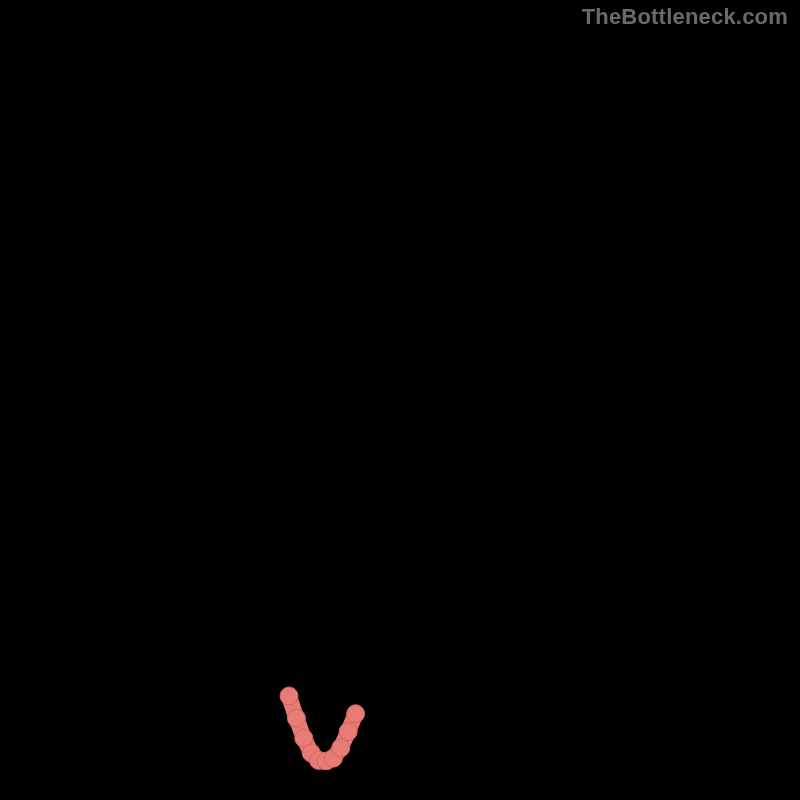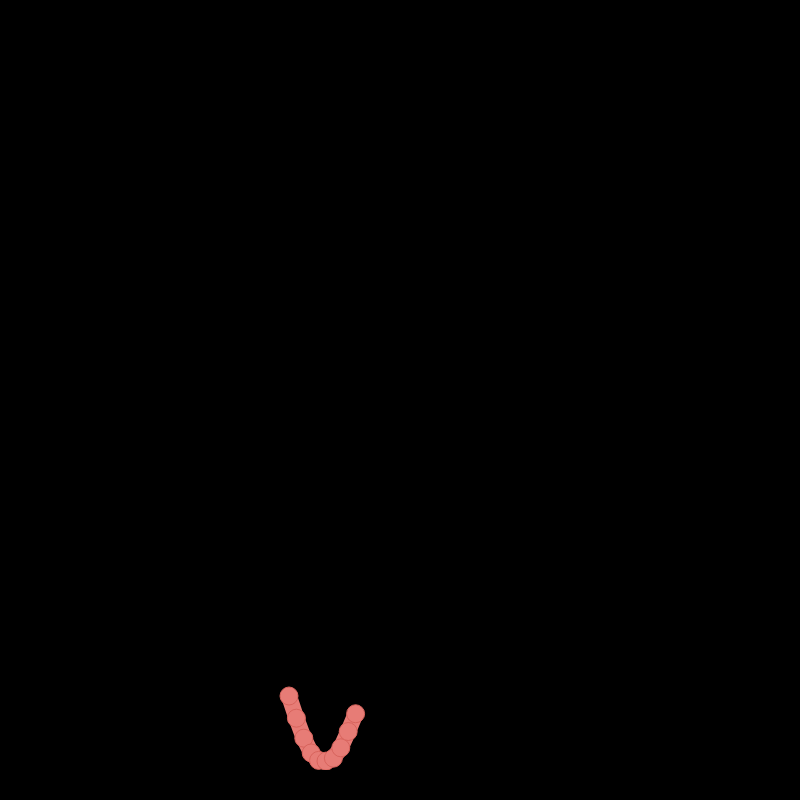--- a/index.html
+++ b/index.html
@@ -77,13 +77,14 @@
           <circle cx="281.20" cy="722.98" r="9" class="marker"></circle>
           <circle cx="288.60" cy="730.38" r="9" class="marker"></circle>
           <circle cx="296.00" cy="731.12" r="9" class="marker"></circle>
           <circle cx="303.40" cy="728.16" r="9" class="marker"></circle>
           <circle cx="310.80" cy="717.80" r="9" class="marker"></circle>
           <circle cx="318.20" cy="701.52" r="9" class="marker"></circle>
           <circle cx="325.60" cy="683.76" r="9" class="marker"></circle>
         </g>
     </svg>
   </div>
+  <div class="attribution">TheBottleneck.com</div>
 </div>
 
 </body></html>

